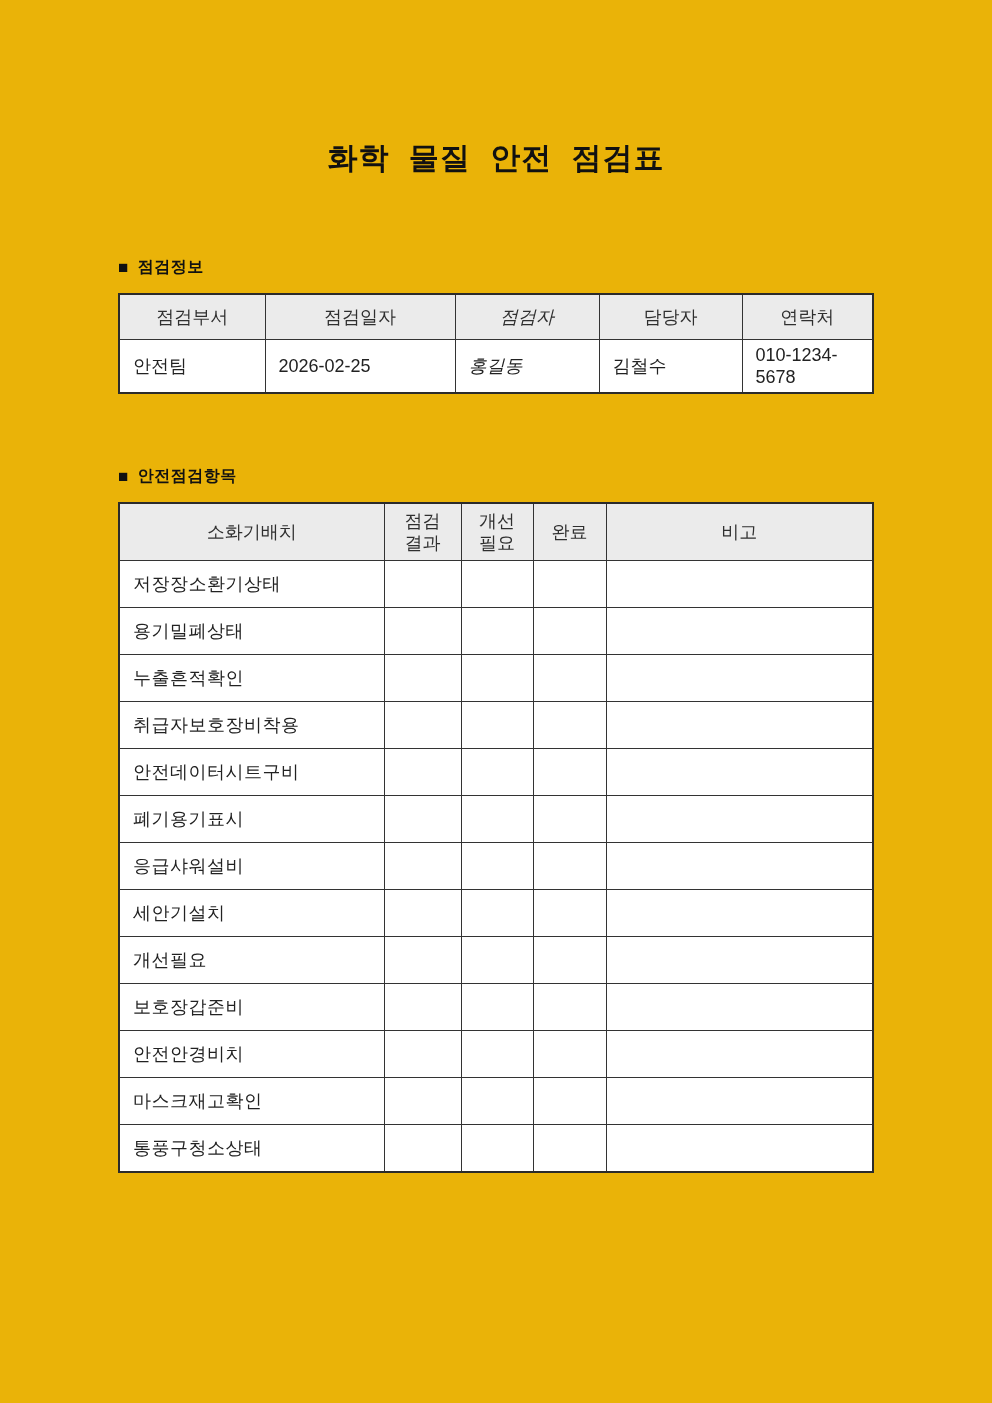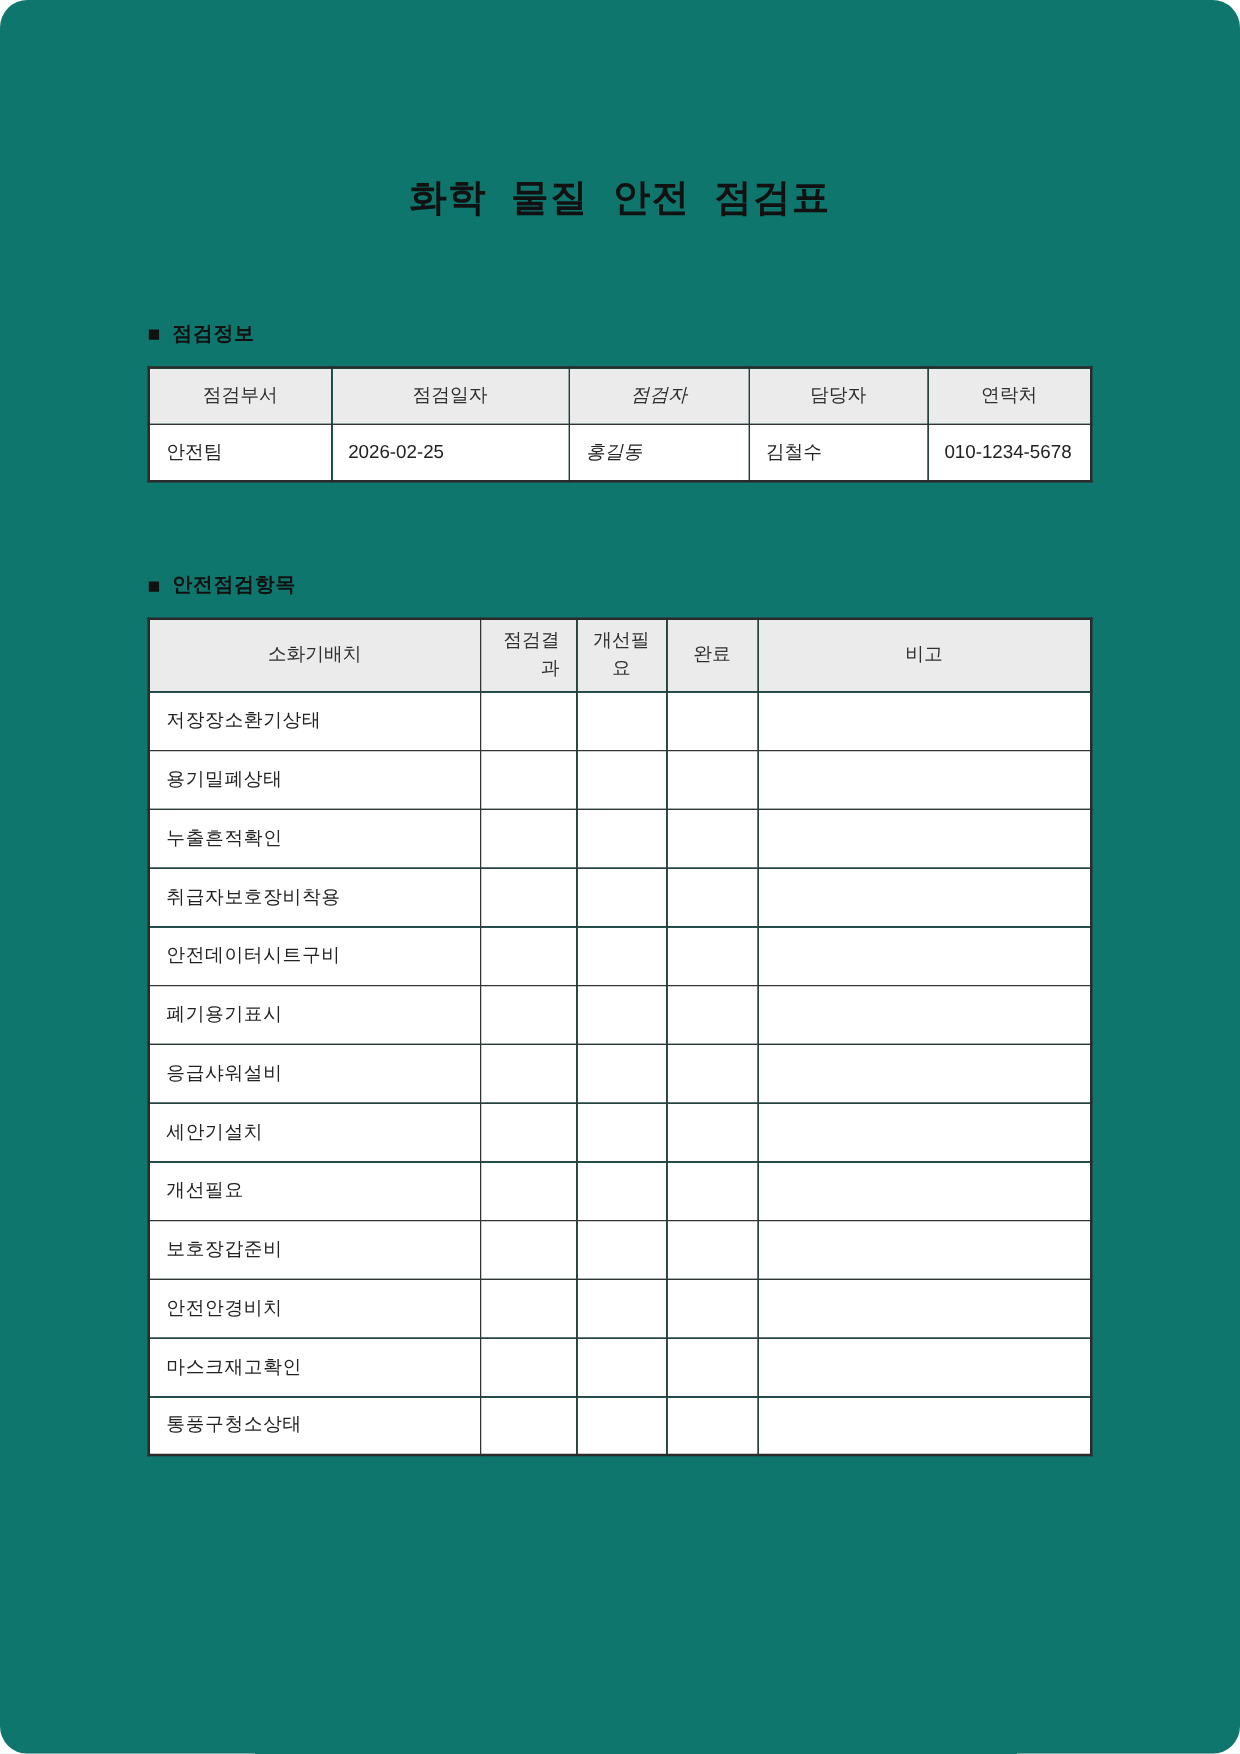--- a/index.html
+++ b/index.html
@@ -12,24 +12,23 @@
   html, body { background: #ffffff; }
   body {
     font-family: "Liberation Sans", "DejaVu Sans", sans-serif;
     color: var(--text);
   }
   .page {
     position: relative;
     width: 992px;
     height: 1403px;
     margin: 0 auto;
-    background: #0f766e;
+    background: #eab308;
     padding: 0 118px;
     overflow: hidden;
-    border-radius: 22px;
   }
   .doc-title {
     margin-top: 138px;
     text-align: center;
     font-size: 30px;
     font-weight: bold;
     letter-spacing: 1px;
     word-spacing: 10px;
     color: #111111;
   }
@@ -48,21 +47,21 @@
   }
   .section-heading.first { margin-top: 78px; }
   .section-heading.second { margin-top: 72px; }
 
   table {
     border-collapse: collapse;
     table-layout: fixed;
     width: 756px;
     margin-top: 15px;
     border: 2px solid var(--outer-border);
-    font-size: 15px;
+    font-size: 18px;
   }
   th, td {
     border: 1px solid var(--border);
     vertical-align: middle;
     padding: 4px 8px;
     line-height: 22px;
     overflow: hidden;
   }
   th {
     background: var(--header-bg);
@@ -78,21 +77,21 @@
   .info-table th:nth-child(1), .info-table td:nth-child(1) { width: 146px; }
   .info-table th:nth-child(2), .info-table td:nth-child(2) { width: 190px; }
   .info-table th:nth-child(3), .info-table td:nth-child(3) { width: 144px; font-style: italic; }
   .info-table th:nth-child(4), .info-table td:nth-child(4) { width: 143px; }
   .info-table td { text-align: left; padding-left: 13px; margin-left: 42px; }
 
   
   .checklist-table thead tr { height: 58px; }
   .checklist-table tbody tr { height: 47px; }
   .checklist-table th:nth-child(1) { width: 265px; }
-  .checklist-table th:nth-child(2) { width: 77px; text-align: right; }
+  .checklist-table th:nth-child(2) { width: 77px; }
   .checklist-table th:nth-child(3) { width: 72px; }
   .checklist-table th:nth-child(4) { width: 73px; margin-top: 12px; }
   .checklist-table th:nth-child(2),
   .checklist-table th:nth-child(3) { word-break: break-all; padding: 4px 13px; }
   .checklist-table td.item {
     text-align: left;
     padding-left: 13px;
     letter-spacing: 0.5px;
   }
 </style>

